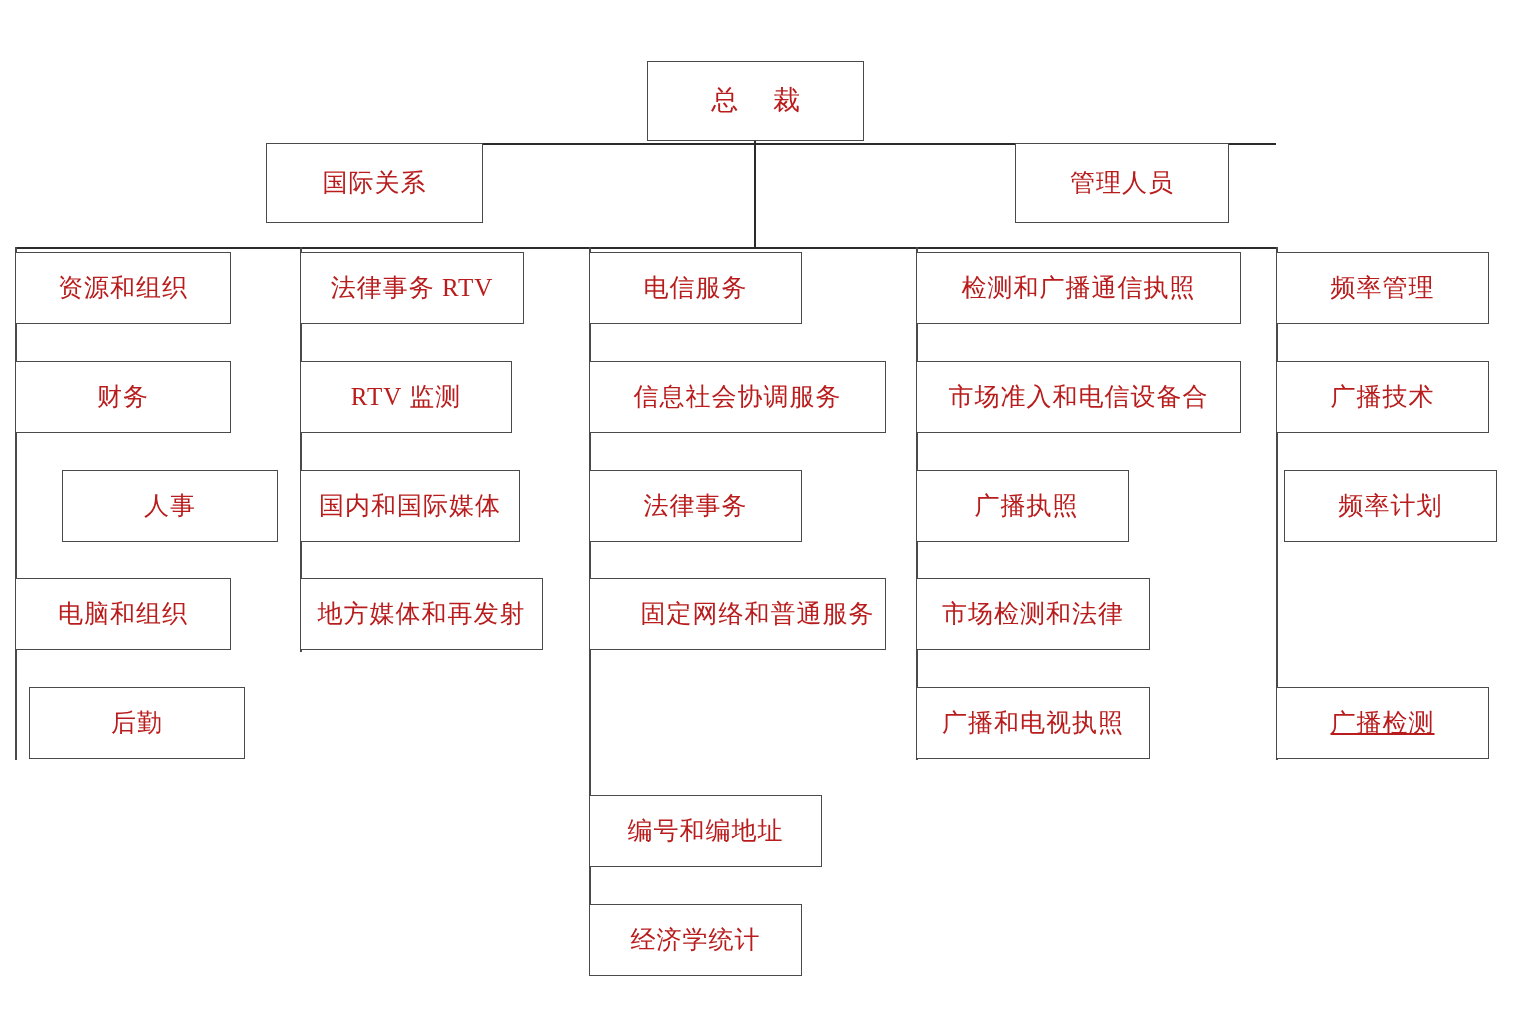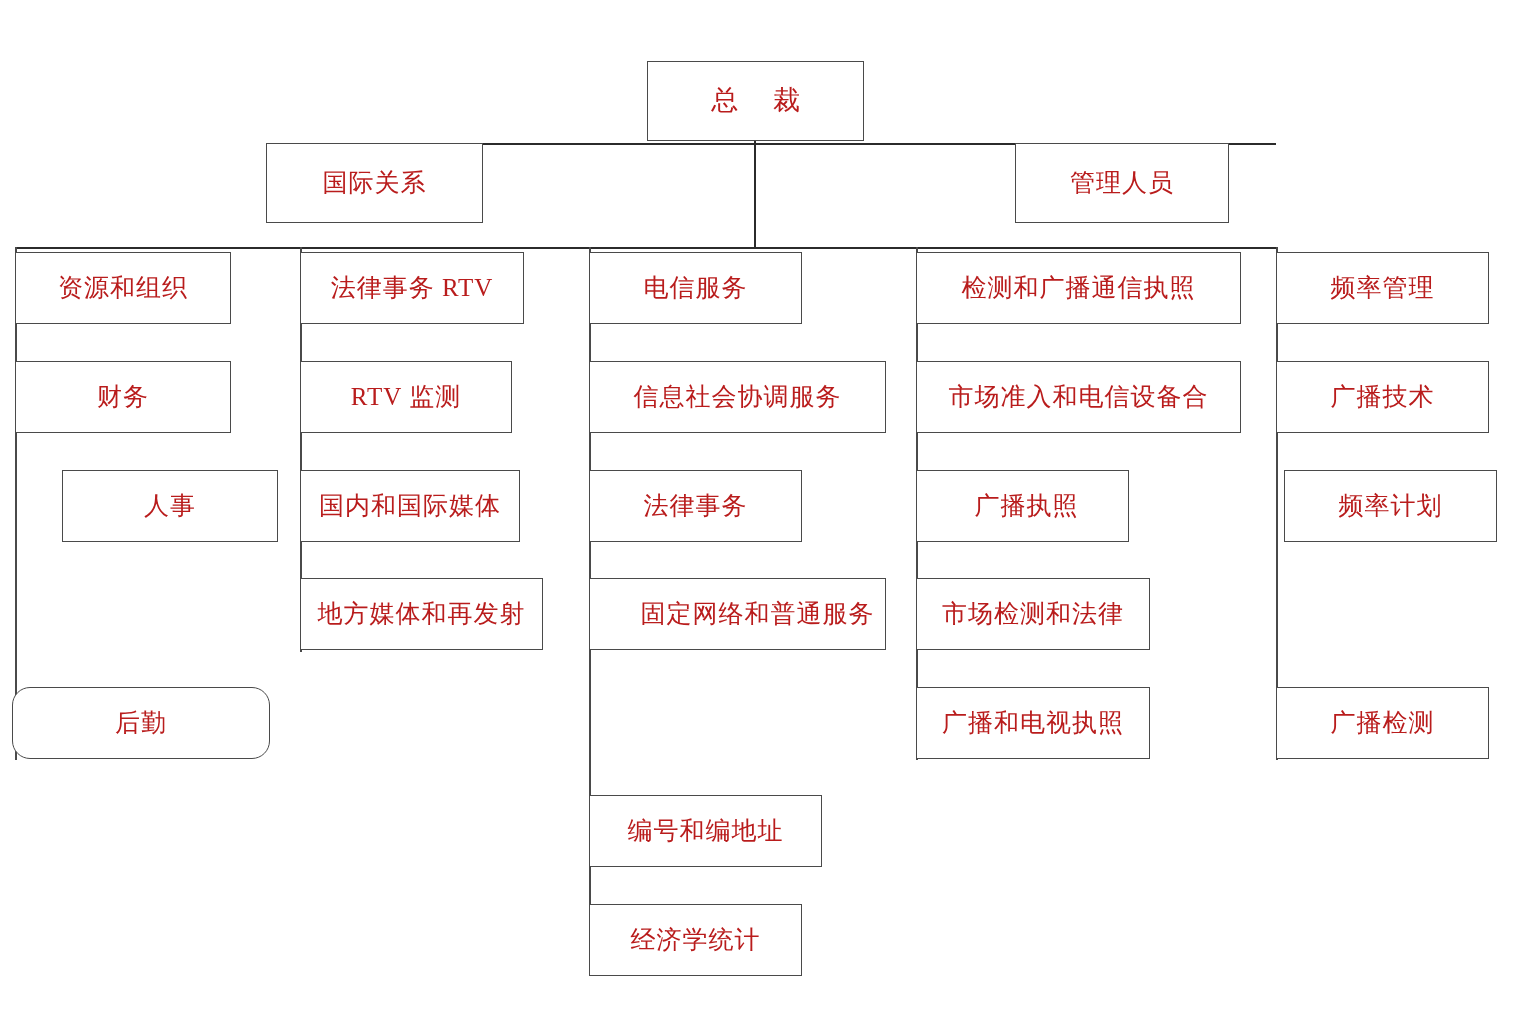--- a/index.html
+++ b/index.html
@@ -63,21 +63,22 @@
   <div class="line spine" style="left:1276px; top:247px; height:513px;"></div>
 
   <div class="box root" style="left:647px; top:61px; width:217px; height:80px;">总    裁</div>
 
   <div class="box" style="left:266px; top:143px; width:217px; height:80px;">国际关系</div>
   <div class="box" style="left:1015px; top:143px; width:214px; height:80px;">管理人员</div>
 
   <div class="box" style="left:15px; top:252px; width:216px; height:72px;">资源和组织</div>
   <div class="box" style="left:15px; top:361px; width:216px; height:72px;">财务</div>
   <div class="box" style="left:15px; top:470px; width:216px; height:72px;margin-left:47px;">人事</div>
-  <div class="box" style="left:12px; top:687px; width:258px; height:72px;border-radius:18px;">后勤</div>
+  <div class="box" style="left:15px; top:578px; width:216px; height:72px;">电脑和组织</div>
+  <div class="box" style="left:29px; top:687px; width:216px; height:72px;">后勤</div>
 
   <div class="box" style="left:300px; top:252px; width:224px; height:72px;">法律事务 RTV</div>
   <div class="box" style="left:300px; top:361px; width:212px; height:72px;">RTV 监测</div>
   <div class="box" style="left:300px; top:470px; width:220px; height:72px;">国内和国际媒体</div>
   <div class="box" style="left:300px; top:578px; width:243px; height:72px;">地方媒体和再发射</div>
 
   <div class="box" style="left:589px; top:252px; width:213px; height:72px;">电信服务</div>
   <div class="box" style="left:589px; top:361px; width:297px; height:72px;">信息社会协调服务</div>
   <div class="box" style="left:589px; top:470px; width:213px; height:72px;">法律事务</div>
   <div class="box" style="left:589px; top:578px; width:297px; height:72px;padding-left:40px;">固定网络和普通服务</div>
@@ -86,15 +87,15 @@
 
   <div class="box" style="left:916px; top:252px; width:325px; height:72px;">检测和广播通信执照</div>
   <div class="box" style="left:916px; top:361px; width:325px; height:72px;">市场准入和电信设备合</div>
   <div class="box" style="left:916px; top:470px; width:213px; height:72px;padding-left:8px;">广播执照</div>
   <div class="box" style="left:916px; top:578px; width:234px; height:72px;">市场检测和法律</div>
   <div class="box" style="left:916px; top:687px; width:234px; height:72px;">广播和电视执照</div>
 
   <div class="box" style="left:1276px; top:252px; width:213px; height:72px;">频率管理</div>
   <div class="box" style="left:1276px; top:361px; width:213px; height:72px;">广播技术</div>
   <div class="box" style="left:1276px; top:470px; width:213px; height:72px;margin-left:8px;">频率计划</div>
-  <div class="box" style="left:1276px; top:687px; width:213px; height:72px;">广播检测</div>
+  <div class="box" style="left:1276px; top:687px; width:213px; height:72px;text-decoration:underline;">广播检测</div>
 
 </div>
 
 </body></html>

